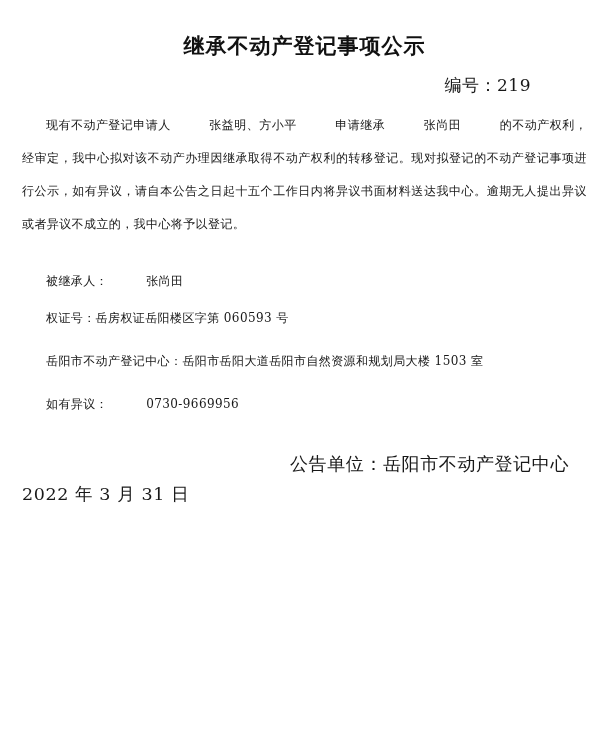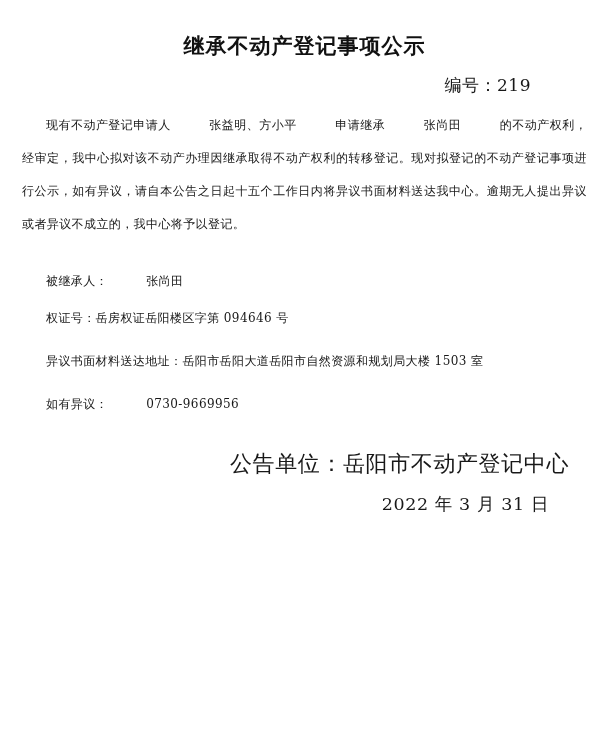--- a/index.html
+++ b/index.html
@@ -59,32 +59,32 @@
     margin: 0 0 4px 0;
     text-align: justify;
     text-justify: inter-ideograph;
   }
   .field-line.wrap {
     text-indent: 2em;
   }
   .gap-sm { height: 6px; }
   .signature {
     margin-top: 26px;
-    font-size: 22px;
+    font-size: 18px;
     line-height: 33px;
     letter-spacing: 0.6px;
     text-align: right;
     padding-right: 18px;
   }
   .sig-date {
-    text-align: right;
+    text-align: left;
     padding-right: 38px;
     font-size: 17.5px;
     letter-spacing: 0.6px;
-    margin-top: 12px;
+    margin-top: 2px;
   }
   .blank-name {
     display: inline-block;
     padding: 0 10px;
   }
   .wide-space {
     display: inline-block;
     width: 30px;
   }
 </style>
@@ -114,28 +114,28 @@
   <div class="gap-sm"></div>
 
   <div class="fields">
 
     <p class="field-line">
       <span>被继承人：</span>
       <span class="blank-name">张尚田</span>
     </p>
 
     <p class="field-line">
-      <span>权证号：</span><span>岳房权证岳阳楼区字第 094646 号</span>
+      <span>权证号：</span><span>岳房权证岳阳楼区字第 060593 号</span>
     </p>
 
 
     <div class="gap-sm"></div>
 
     <p class="field-line wrap">
-      <span>异议书面材料送达地址：</span><span>岳阳市岳阳大道岳阳市自然资源和规划局大楼 1503 室</span>
+      <span>岳阳市不动产登记中心：</span><span>岳阳市岳阳大道岳阳市自然资源和规划局大楼 1503 室</span>
     </p>
 
     <div class="gap-sm"></div>
 
     <p class="field-line">
       <span>如有异议：</span>
       <span class="blank-name">0730-9669956</span>
     </p>
 
   </div>

